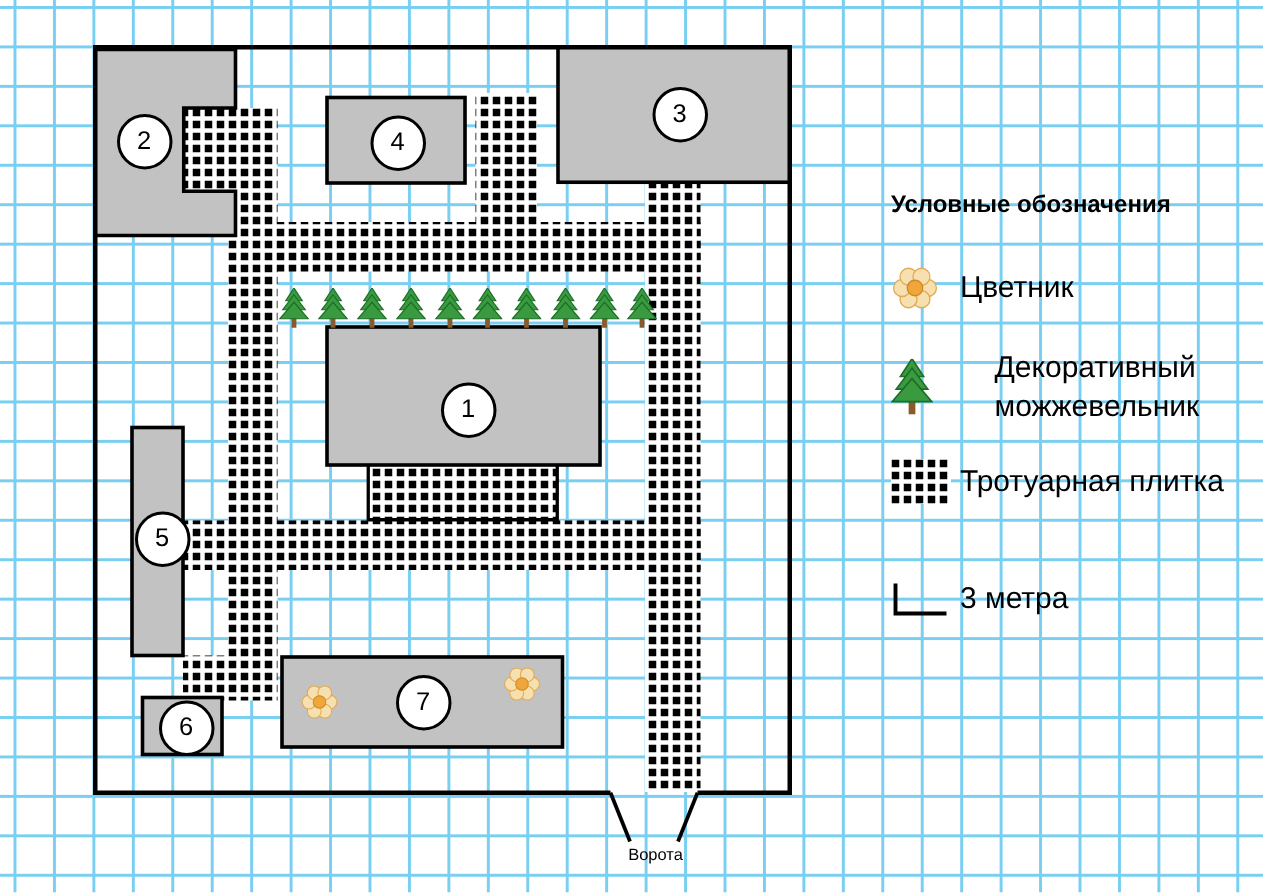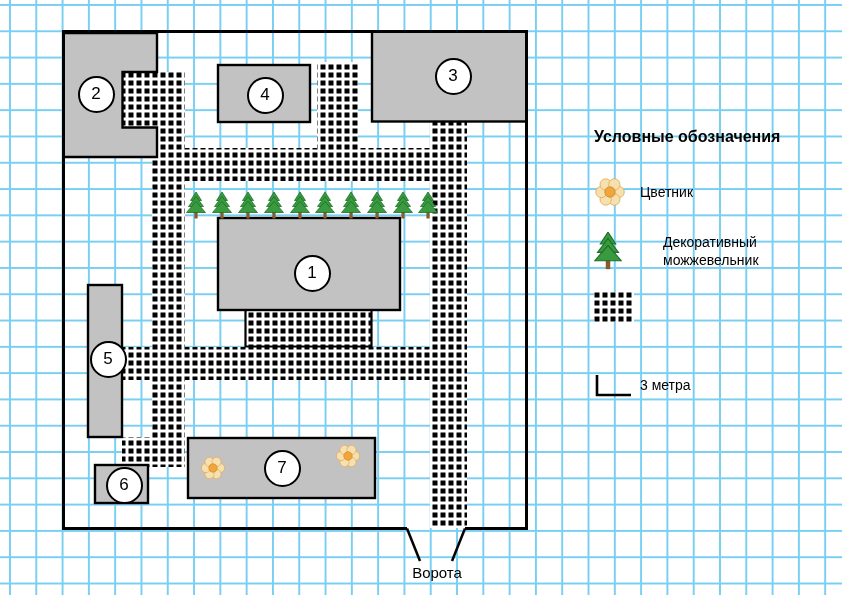--- a/index.html
+++ b/index.html
@@ -24,29 +24,29 @@
     border-radius:50%;
     background:#fff;
     border:2px solid #000;
     display:flex;align-items:center;justify-content:center;
     font-size:17px;
   }
   .legend{position:absolute;left:594px;top:128px;width:252px;}
   .legend-title{font-size:16px;font-weight:700;margin-bottom:30px;}
   .legend-item{display:flex;align-items:center;}
   .legend-icon{width:46px;flex:0 0 46px;display:flex;justify-content:flex-start;align-items:center;}
-  .legend-label{font-size:14px;line-height:1.3;}
+  .legend-label{font-size:20px;line-height:1.3;}
   .label-wrap{width:150px;padding-left:23px;}
   .mb1{margin-bottom:24px;}
   .mb2{margin-bottom:22px;}
   .mb3{margin-bottom:50px;}
   .gate-label{
     position:absolute;left:437px;top:564px;
     transform:translateX(-50%);
-    font-size:15px;background:transparent;
+    font-size:11px;background:transparent;
   }
 </style>
 </head>
 <body>
 
 <div class="canvas">
 
   <svg class="plan-svg" width="842" height="595" viewBox="0 0 842 595">
     <defs>
       <pattern id="tilePat" width="8" height="8" patternUnits="userSpaceOnUse">
@@ -144,20 +144,21 @@
       </span>
       <span class="legend-label label-wrap">Декоративный можжевельник</span>
     </div>
 
     <div class="legend-item mb3">
       <span class="legend-icon">
         <svg width="40" height="30">
             <rect x="0" y="0" width="40" height="30" fill="url(#tilePat)"></rect>
           </svg>
       </span>
+      <span class="legend-label">Тротуарная плитка</span>
     </div>
 
     <div class="legend-item">
       <span class="legend-icon">
         <svg width="40" height="26">
             <path d="M3 3 L3 23 L37 23" fill="none" stroke="#000" stroke-width="2.6"></path>
           </svg>
       </span>
       <span class="legend-label">3 метра</span>
     </div>

